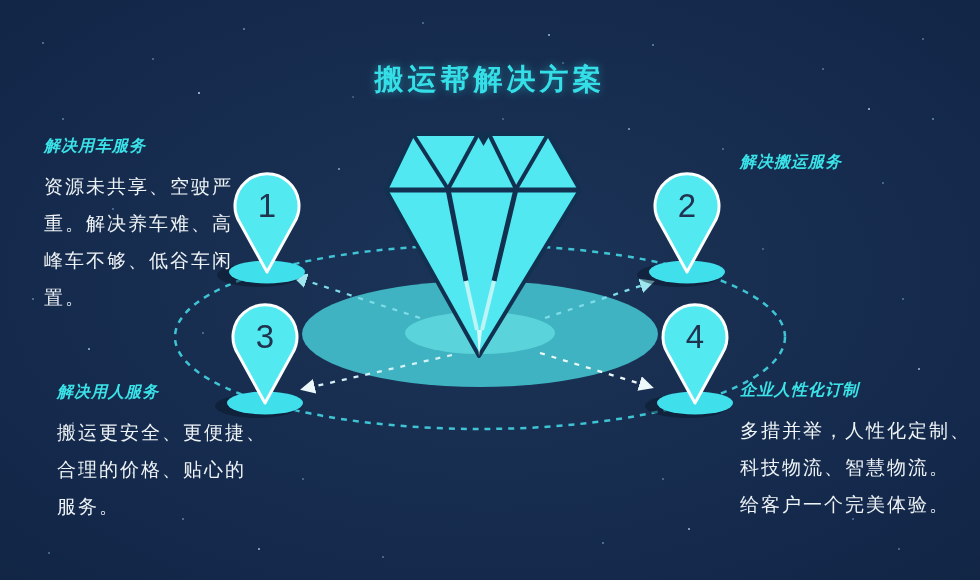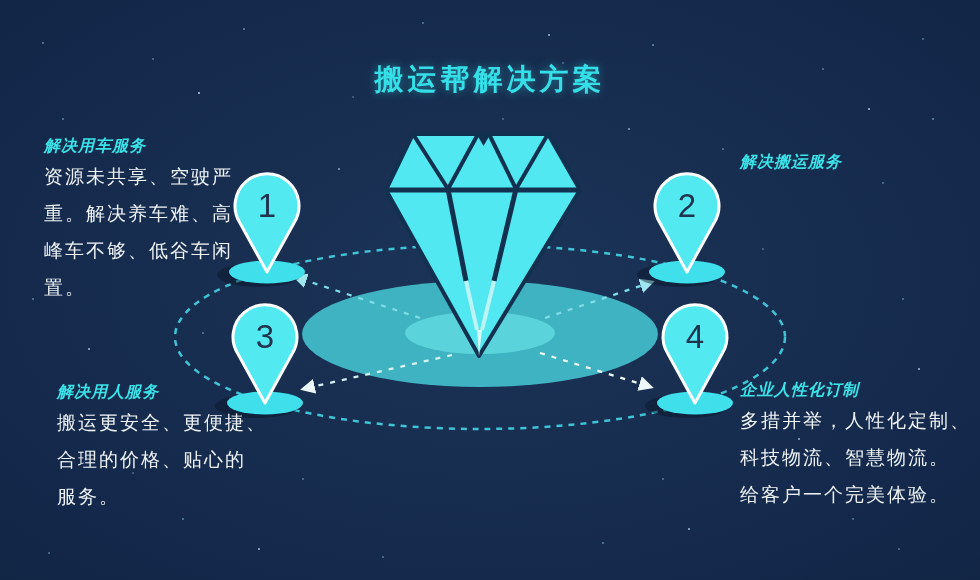--- a/index.html
+++ b/index.html
@@ -34,21 +34,21 @@
   .title{
     position:absolute;left:0;top:60px;width:100%;text-align:center;
     font-size:29px;font-weight:bold;letter-spacing:4px;color:#35dfe8;
     text-shadow:0 0 10px rgba(53,223,232,.45);
   }
   .block{position:absolute;}
   .block .heading{
     display:block;font-size:16px;font-weight:bold;letter-spacing:1px;color:#3ae3e8;font-style:italic;
   }
   .block .body{
-    margin-top:1px;font-size:19px;letter-spacing:2px;line-height:37px;
+    margin-top:11px;font-size:19px;letter-spacing:2px;line-height:37px;
     color:#eef3f6;white-space:pre-line;
   }
   .b1{left:44px;top:136px;width:204px;}
   .b2{left:740px;top:152px;width:226px;}
   .b3{left:57px;top:382px;width:224px;}
   .b4{left:740px;top:380px;width:238px;}
   svg.diagram{position:absolute;left:0;top:0;}
   .pin-number{
     font-family:"Liberation Sans",sans-serif;font-size:33px;fill:#20334f;
   }

